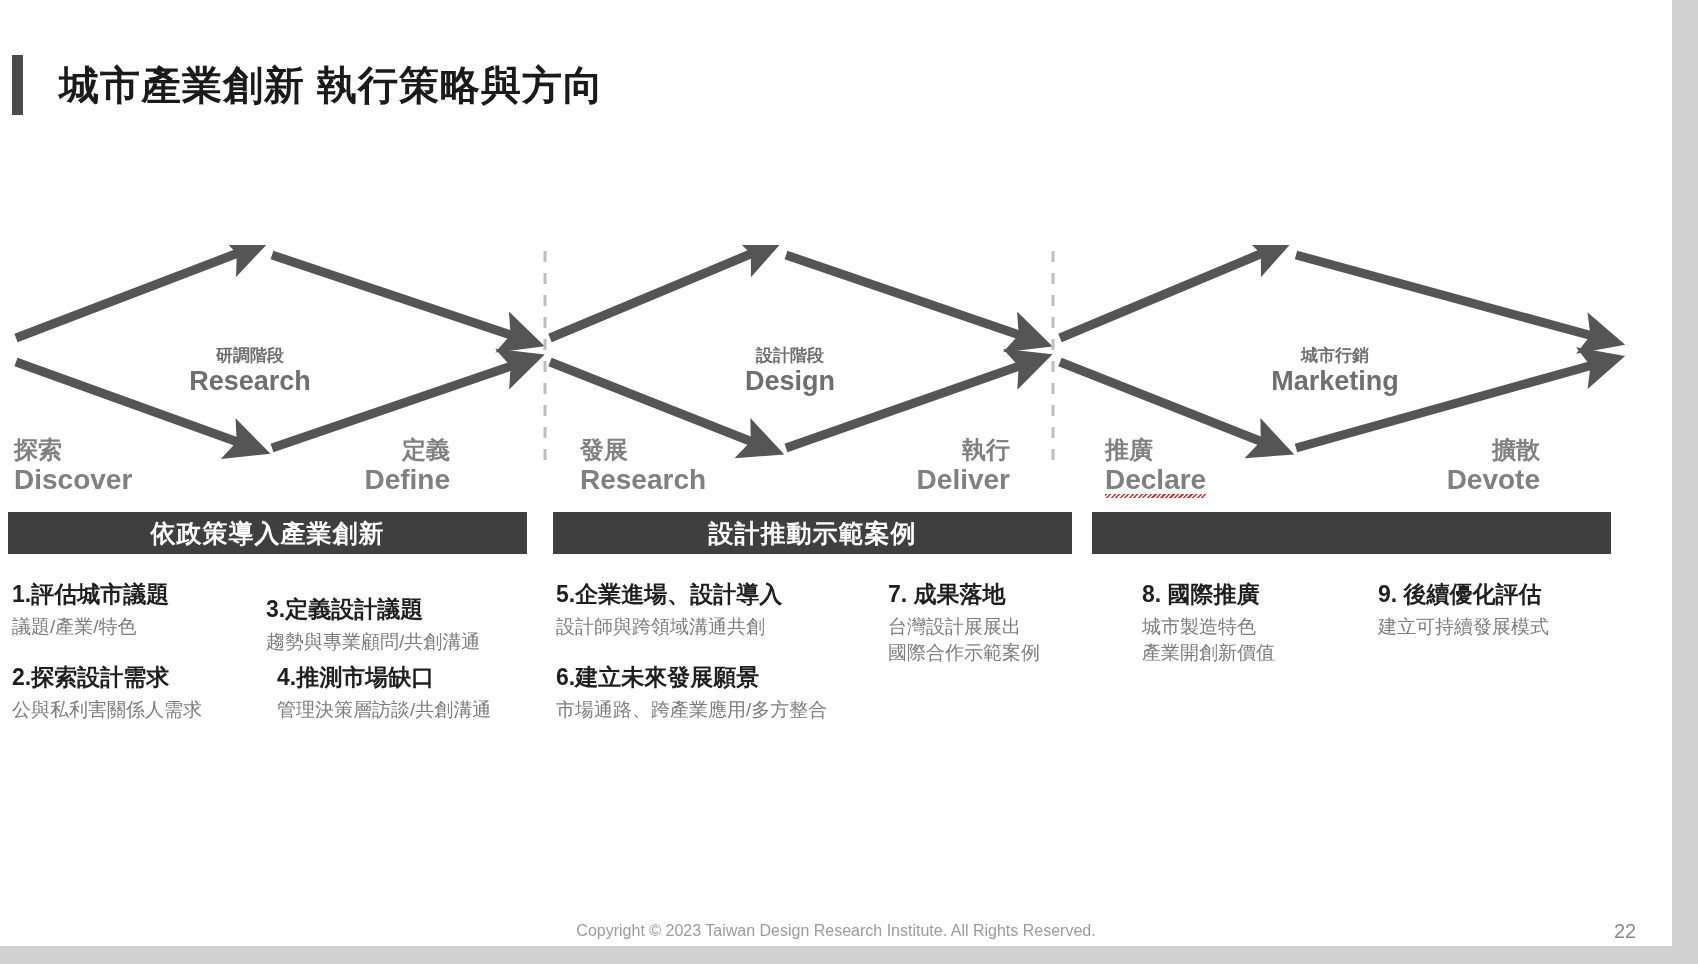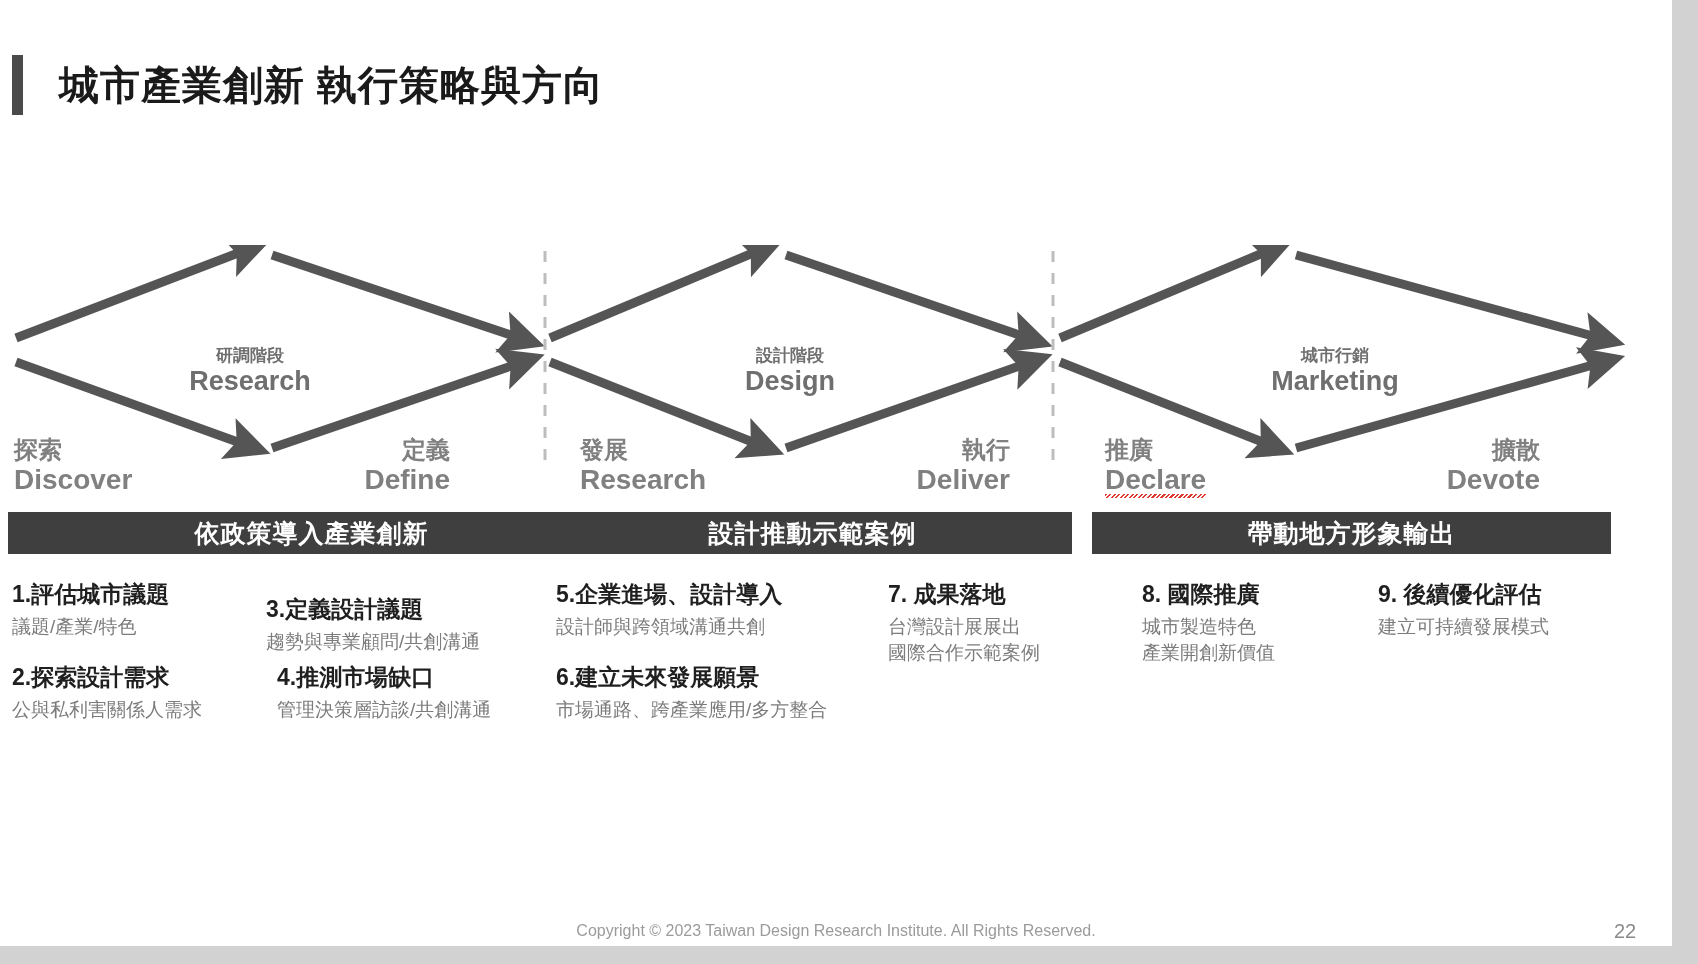--- a/index.html
+++ b/index.html
@@ -246,26 +246,25 @@
 
   <div class="step-label" style="left:1105px; top:437px;">
     <span class="zh">推廣</span>
     <span class="en misspelled">Declare</span>
   </div>
   <div class="step-label right" style="left:1320px; top:437px; width:220px;">
     <span class="zh">擴散</span>
     <span class="en">Devote</span>
   </div>
 
-  <div class="band" style="left:8px;    top:512px; width:519px;padding-left:44px;">依政策導入產業創新</div>
+  <div class="band" style="left:8px;    top:512px; width:519px;">依政策導入產業創新</div>
   <div class="band" style="left:1092px; top:512px; width:519px;">設計推動示範案例</div>
   <div class="band" style="left:1092px; top:512px; width:519px;" hidden=""></div>
 
   <div class="band" style="left:553px;  top:512px; width:519px;">設計推動示範案例</div>
-  <div class="band" style="left:1092px; top:512px; width:519px;">帶動地方形象輸出</div>
 
   <div class="item" style="left:12px; top:580px; width:250px;">
     <div class="item-title">1.評估城市議題</div>
     <div class="item-sub">議題/產業/特色</div>
   </div>
   <div class="item" style="left:12px; top:663px; width:250px;">
     <div class="item-title">2.探索設計需求</div>
     <div class="item-sub">公與私利害關係人需求</div>
   </div>
 

